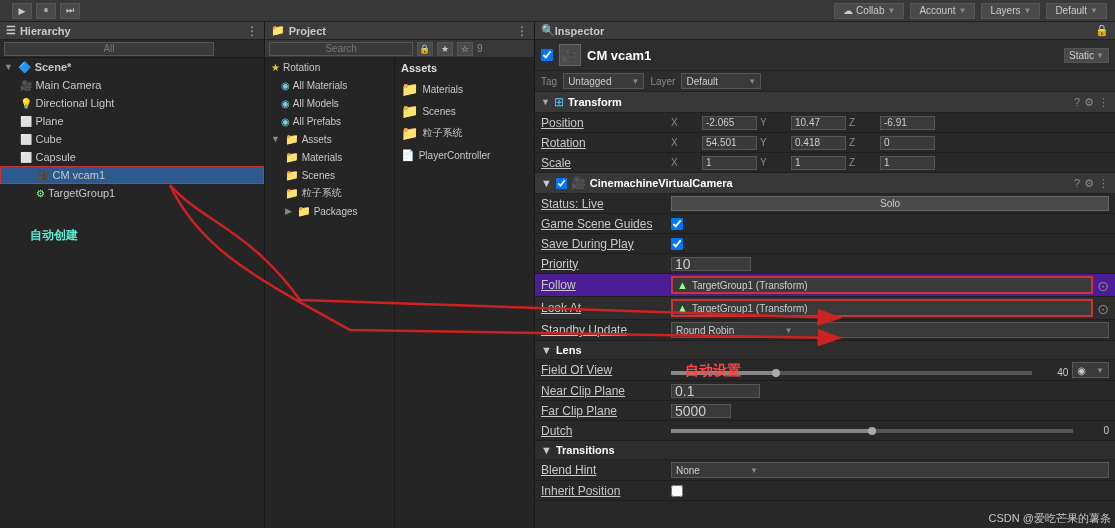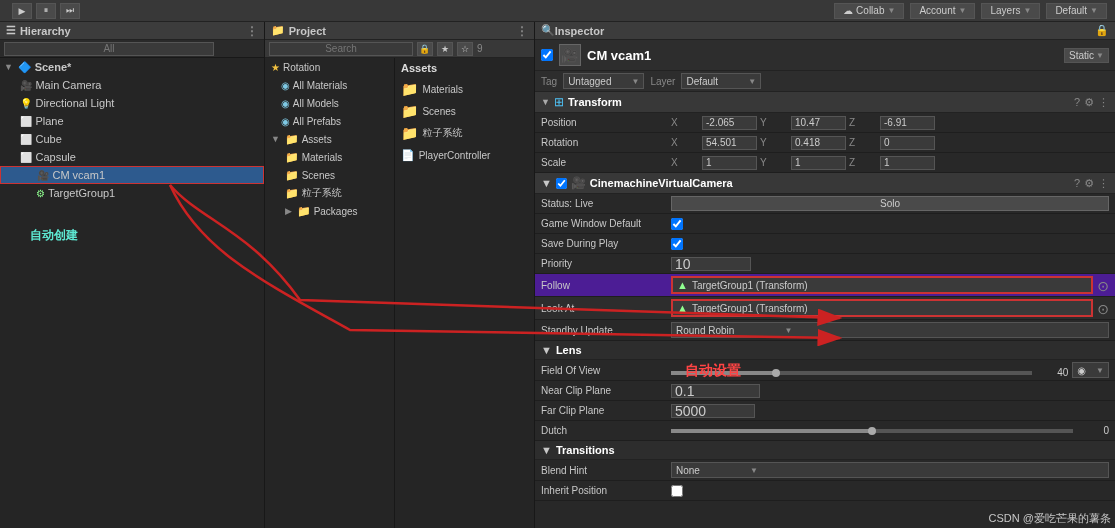--- a/index.html
+++ b/index.html
@@ -320,22 +320,23 @@
     .prop-row {
       display: flex;
       align-items: center;
       padding: 2px 6px;
       border-bottom: 1px solid #1e1e1e;
       min-height: 20px;
     }
     .prop-label {
       width: 130px;
       color: #c8c8c8;
-      font-size: 10px;
+      font-size: 12px;
       flex-shrink: 0;
+      text-decoration: underline;
     }
     .prop-value {
       flex: 1;
       display: flex;
       align-items: flex-end;
       gap: 4px;
     }
     .xyz-field {
       display: flex;
       align-items: center;
@@ -770,21 +771,21 @@
       </div>
 
       <div class="prop-row">
         <span class="prop-label">Status: Live</span>
         <div class="prop-value">
           <button class="solo-btn">Solo</button>
         </div>
       </div>
 
       <div class="prop-row">
-        <span class="prop-label">Game Window Default</span>
+        <span class="prop-label">Game Scene Guides</span>
         <div class="prop-value">
           <input type="checkbox" checked="" class="checkbox-input" style="">
         </div>
       </div>
 
       <div class="prop-row">
         <span class="prop-label">Save During Play</span>
         <div class="prop-value">
           <input type="checkbox" checked="" class="checkbox-input" style="">
         </div>
@@ -854,21 +855,21 @@
       <div class="prop-row">
         <span class="prop-label">Near Clip Plane</span>
         <div class="prop-value">
           <input type="text" class="number-input" style="width: 89px;" value="0.1">
         </div>
       </div>
 
       <div class="prop-row">
         <span class="prop-label">Far Clip Plane</span>
         <div class="prop-value">
-          <input type="text" class="number-input" style="width: 84px;" value="5000">
+          <input type="text" class="number-input" style="width: 60px;" value="5000">
         </div>
       </div>
 
       <div class="prop-row">
         <span class="prop-label">Dutch</span>
         <div class="prop-value">
           <div class="slider-container">
             <div class="slider-track">
               <div class="slider-fill" style="width: 50%;"></div>
               <div class="slider-thumb" style="left: 49%;"></div>

